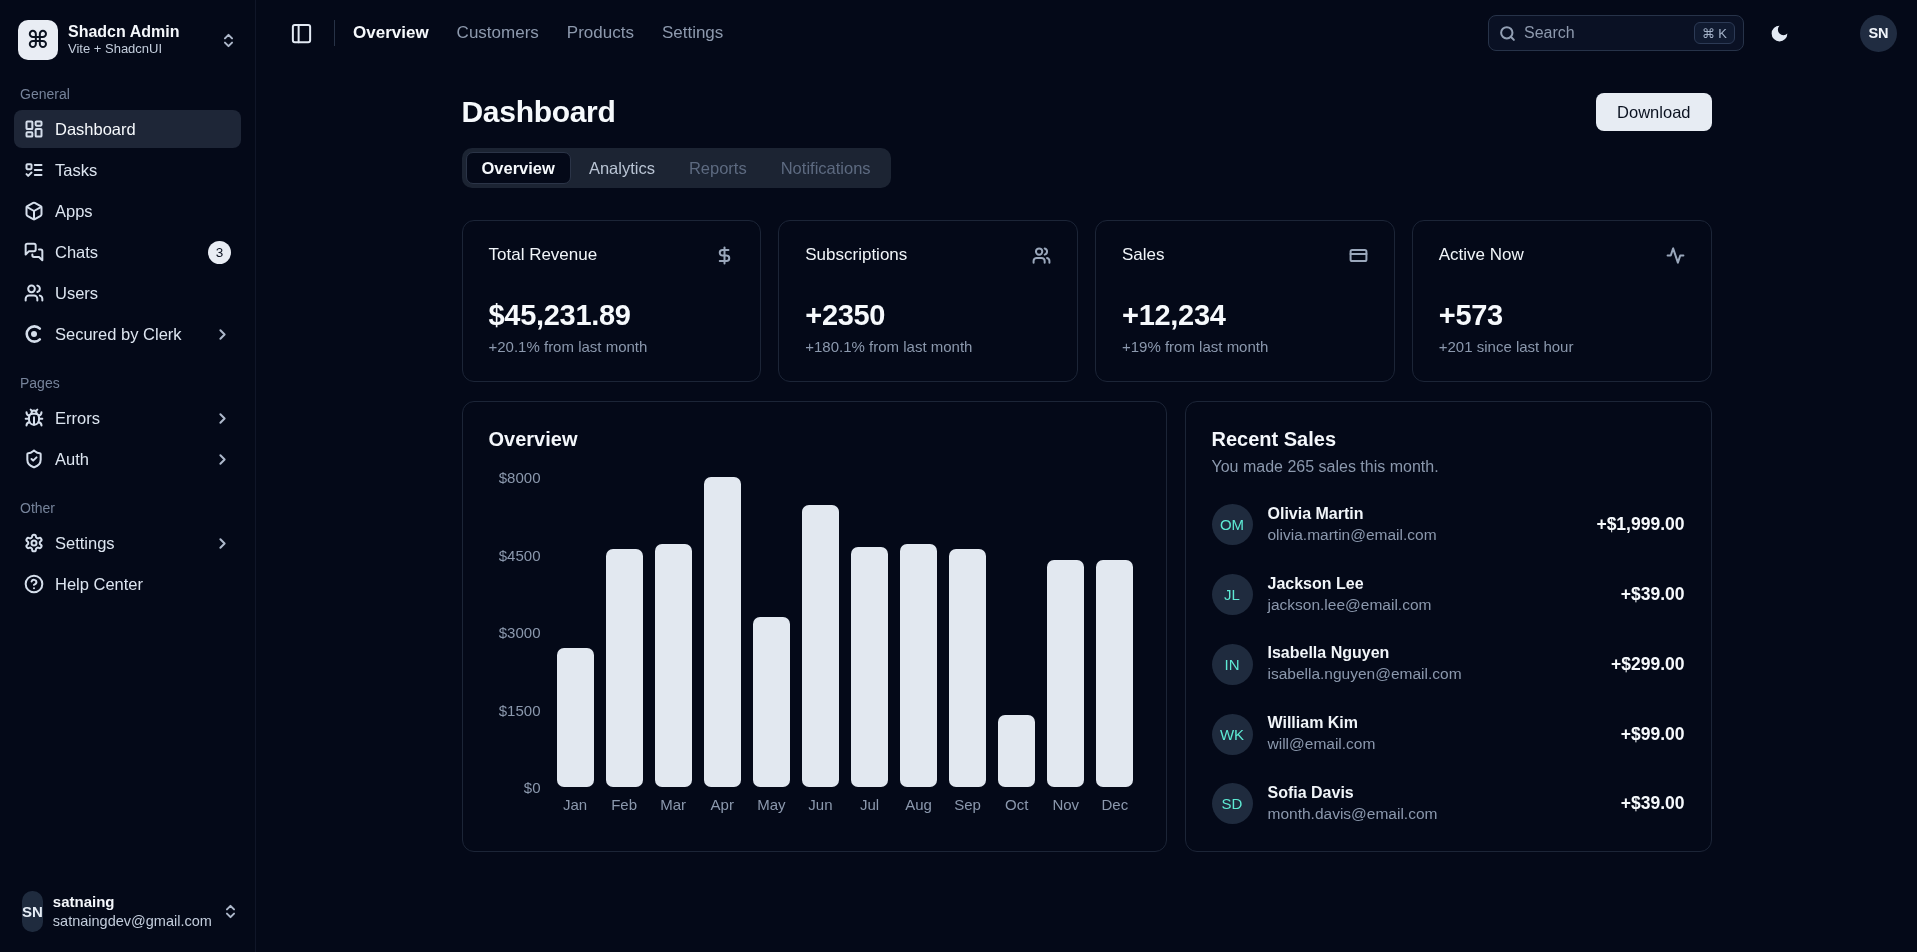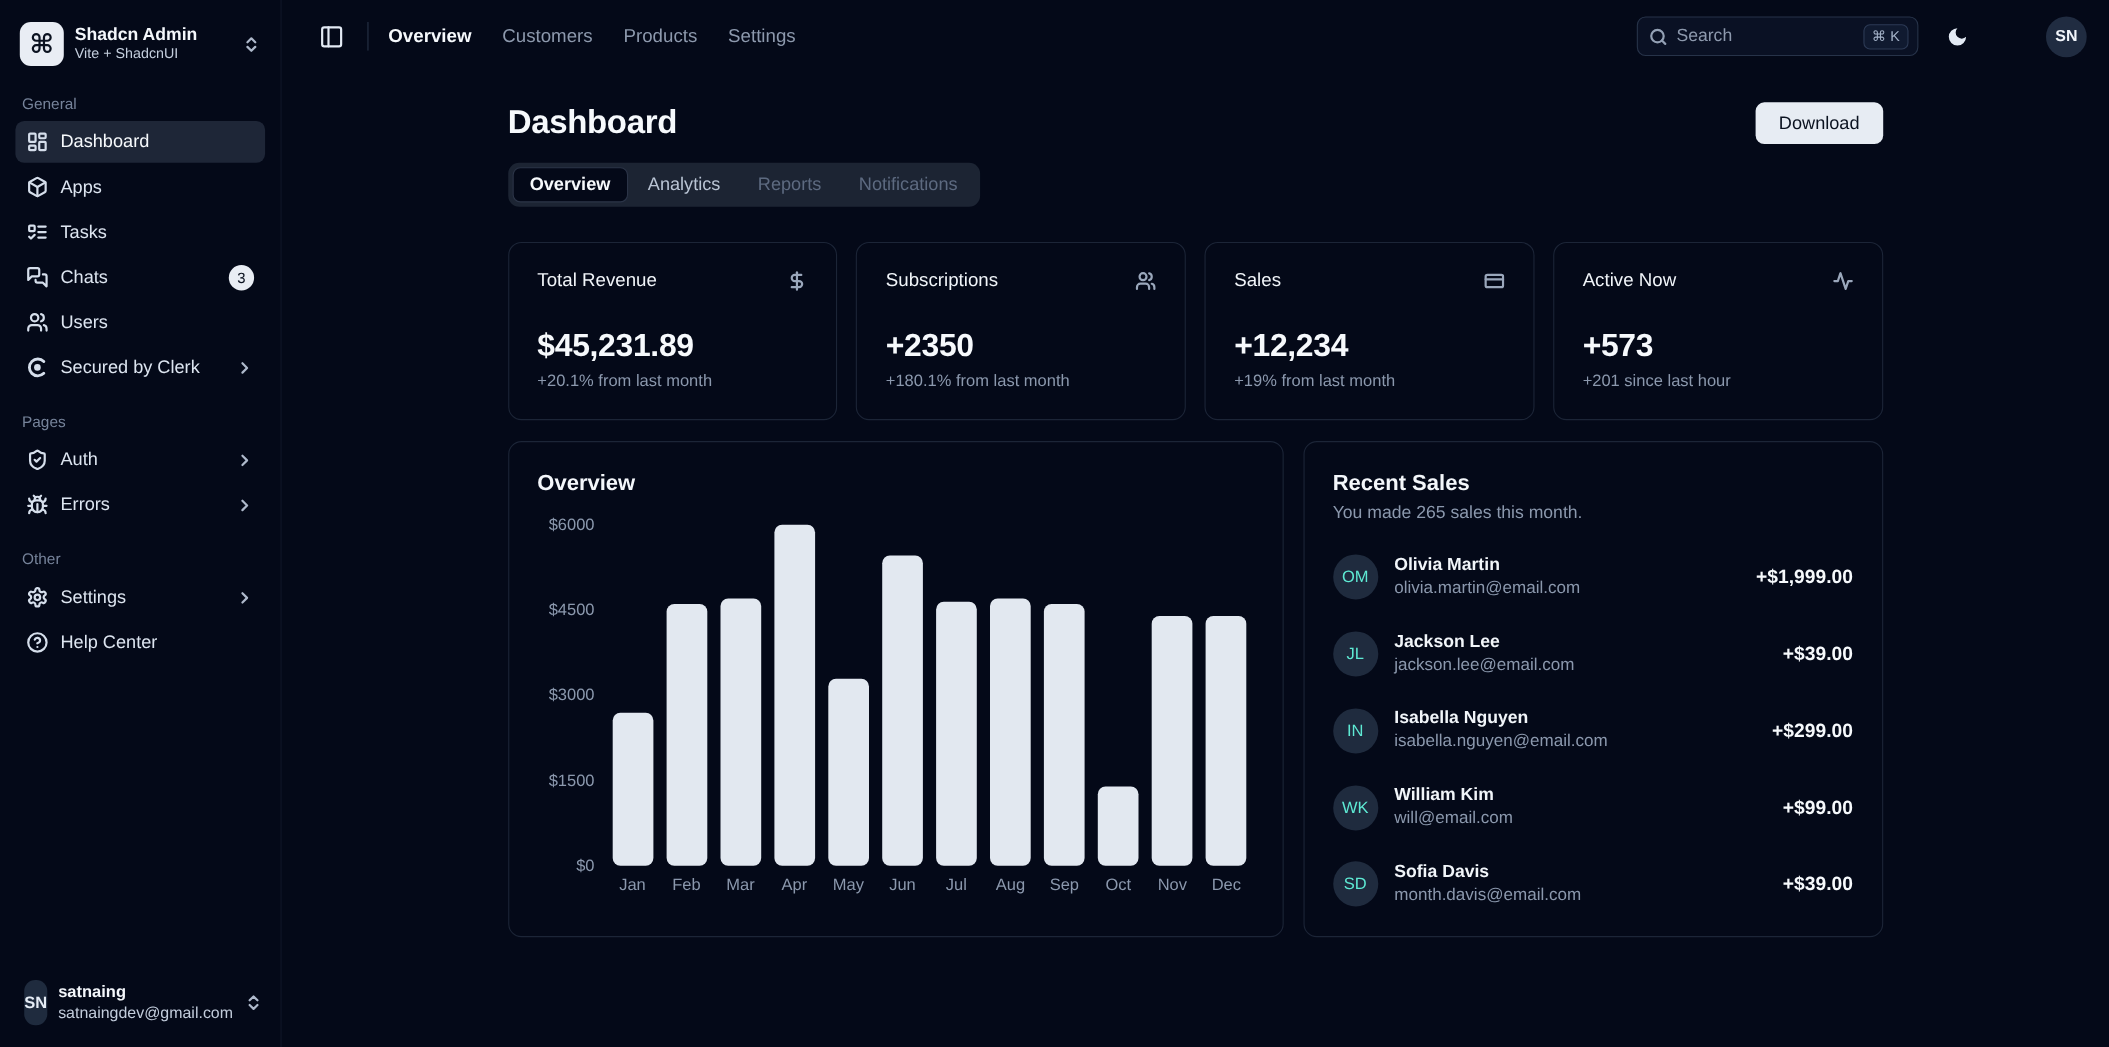--- a/index.html
+++ b/index.html
@@ -199,42 +199,42 @@
             <rect x="14" y="3" width="7" height="5" rx="1"></rect>
             <rect x="14" y="12" width="7" height="9" rx="1"></rect>
             <rect x="3" y="16" width="7" height="5" rx="1"></rect>
           </svg>
         </span>
         <span class="lbl">Dashboard</span>
       </div>
       <div class="side-item">
         <span class="icn">
           <svg class="ic" width="20" height="20" viewBox="0 0 24 24" fill="none" stroke="currentColor" stroke-width="2" stroke-linecap="round" stroke-linejoin="round">
-            <path d="M21 8a2 2 0 0 0-1-1.73l-7-4a2 2 0 0 0-2 0l-7 4A2 2 0 0 0 3 8v8a2 2 0 0 0 1 1.73l7 4a2 2 0 0 0 2 0l7-4A2 2 0 0 0 21 16Z"></path>
-            <path d="M3.3 7 12 12l8.7-5"></path>
-            <path d="M12 22V12"></path>
-          </svg>
-        </span>
-        <span class="lbl">Apps</span>
-      </div>
-      <div class="side-item">
-        <span class="icn">
-          <svg class="ic" width="20" height="20" viewBox="0 0 24 24" fill="none" stroke="currentColor" stroke-width="2" stroke-linecap="round" stroke-linejoin="round">
             <rect x="3" y="5" width="6" height="6" rx="1"></rect>
             <path d="m3 17 2 2 4-4"></path>
             <path d="M13 6h8"></path>
             <path d="M13 12h8"></path>
             <path d="M13 18h8"></path>
           </svg>
         </span>
         <span class="lbl">Tasks</span>
       </div>
       <div class="side-item">
         <span class="icn">
           <svg class="ic" width="20" height="20" viewBox="0 0 24 24" fill="none" stroke="currentColor" stroke-width="2" stroke-linecap="round" stroke-linejoin="round">
+            <path d="M21 8a2 2 0 0 0-1-1.73l-7-4a2 2 0 0 0-2 0l-7 4A2 2 0 0 0 3 8v8a2 2 0 0 0 1 1.73l7 4a2 2 0 0 0 2 0l7-4A2 2 0 0 0 21 16Z"></path>
+            <path d="M3.3 7 12 12l8.7-5"></path>
+            <path d="M12 22V12"></path>
+          </svg>
+        </span>
+        <span class="lbl">Apps</span>
+      </div>
+      <div class="side-item">
+        <span class="icn">
+          <svg class="ic" width="20" height="20" viewBox="0 0 24 24" fill="none" stroke="currentColor" stroke-width="2" stroke-linecap="round" stroke-linejoin="round">
             <path d="M14 9a2 2 0 0 1-2 2H6l-4 4V4a2 2 0 0 1 2-2h8a2 2 0 0 1 2 2z"></path>
             <path d="M18 9h2a2 2 0 0 1 2 2v11l-4-4h-6a2 2 0 0 1-2-2v-1"></path>
           </svg>
         </span>
         <span class="lbl">Chats</span>
         <span class="badge-pill">3</span>
       </div>
       <div class="side-item">
         <span class="icn">
           <svg class="ic" width="20" height="20" viewBox="0 0 24 24" fill="none" stroke="currentColor" stroke-width="2" stroke-linecap="round" stroke-linejoin="round">
@@ -254,51 +254,51 @@
           </svg>
         </span>
         <span class="lbl">Secured by Clerk</span>
         <span class="chev">
           <svg class="ic" width="17" height="17" viewBox="0 0 24 24" fill="none" stroke="currentColor" stroke-width="2" stroke-linecap="round" stroke-linejoin="round">
             <path d="m9 18 6-6-6-6"></path>
           </svg>
         </span>
       </div>
       <div class="section-label">Pages</div>
-      <div class="side-item">
-        <span class="icn">
-          <svg class="ic" width="20" height="20" viewBox="0 0 24 24" fill="none" stroke="currentColor" stroke-width="2" stroke-linecap="round" stroke-linejoin="round">
-            <path d="M20 13c0 5-3.5 7.5-7.66 8.95a1 1 0 0 1-.67-.01C7.5 20.5 4 18 4 13V6a1 1 0 0 1 1-1c2 0 4.5-1.2 6.24-2.72a1 1 0 0 1 1.52 0C14.5 3.8 17 5 19 5a1 1 0 0 1 1 1z"></path>
-            <path d="m9 12 2 2 4-4"></path>
-          </svg>
-        </span>
-        <span class="lbl">Auth</span>
-        <span class="chev">
-          <svg class="ic" width="17" height="17" viewBox="0 0 24 24" fill="none" stroke="currentColor" stroke-width="2" stroke-linecap="round" stroke-linejoin="round">
-            <path d="m9 18 6-6-6-6"></path>
-          </svg>
-        </span>
-      </div>
       <div class="side-item">
         <span class="icn">
           <svg class="ic" width="20" height="20" viewBox="0 0 24 24" fill="none" stroke="currentColor" stroke-width="2" stroke-linecap="round" stroke-linejoin="round">
             <path d="m8 2 1.88 1.88"></path>
             <path d="M14.12 3.88 16 2"></path>
             <path d="M9 7.13v-1a3 3 0 1 1 6 0v1"></path>
             <path d="M12 20c-3.3 0-6-2.7-6-6v-3a4 4 0 0 1 4-4h4a4 4 0 0 1 4 4v3c0 3.3-2.7 6-6 6"></path>
             <path d="M12 20v-9"></path>
             <path d="M6.53 9C4.6 8.8 3 7.1 3 5"></path>
             <path d="M6 13H2"></path>
             <path d="M3 21c0-2.1 1.7-3.9 3.8-4"></path>
             <path d="M20.97 5c0 2.1-1.6 3.8-3.5 4"></path>
             <path d="M22 13h-4"></path>
             <path d="M17.2 17c2.1.1 3.8 1.9 3.8 4"></path>
           </svg>
         </span>
         <span class="lbl">Errors</span>
+        <span class="chev">
+          <svg class="ic" width="17" height="17" viewBox="0 0 24 24" fill="none" stroke="currentColor" stroke-width="2" stroke-linecap="round" stroke-linejoin="round">
+            <path d="m9 18 6-6-6-6"></path>
+          </svg>
+        </span>
+      </div>
+      <div class="side-item">
+        <span class="icn">
+          <svg class="ic" width="20" height="20" viewBox="0 0 24 24" fill="none" stroke="currentColor" stroke-width="2" stroke-linecap="round" stroke-linejoin="round">
+            <path d="M20 13c0 5-3.5 7.5-7.66 8.95a1 1 0 0 1-.67-.01C7.5 20.5 4 18 4 13V6a1 1 0 0 1 1-1c2 0 4.5-1.2 6.24-2.72a1 1 0 0 1 1.52 0C14.5 3.8 17 5 19 5a1 1 0 0 1 1 1z"></path>
+            <path d="m9 12 2 2 4-4"></path>
+          </svg>
+        </span>
+        <span class="lbl">Auth</span>
         <span class="chev">
           <svg class="ic" width="17" height="17" viewBox="0 0 24 24" fill="none" stroke="currentColor" stroke-width="2" stroke-linecap="round" stroke-linejoin="round">
             <path d="m9 18 6-6-6-6"></path>
           </svg>
         </span>
       </div>
       <div class="section-label">Other</div>
       <div class="side-item">
         <span class="icn">
           <svg class="ic" width="20" height="20" viewBox="0 0 24 24" fill="none" stroke="currentColor" stroke-width="2" stroke-linecap="round" stroke-linejoin="round">
@@ -451,21 +451,21 @@
             <div class="stat-value">+573</div>
             <div class="stat-change">+201 since last hour</div>
           </section>
         </div>
 
       <div class="bottom-row">
         <section class="card chart-card">
           <h2 class="card-title">Overview</h2>
           <div class="chart-wrap">
             <div class="yaxis" id="yaxis">
-                <span class="ytick" style="top: 0%;">$6000</span>
+                <span class="ytick" style="top: 0%;">$8000</span>
                 <span class="ytick" style="top: 25%;">$4500</span>
                 <span class="ytick" style="top: 50%;">$3000</span>
                 <span class="ytick" style="top: 75%;">$1500</span>
                 <span class="ytick" style="top: 100%;">$0</span>
               </div>
             <div class="plot">
               <div class="bars" id="bars">
                   <div class="bar" style="height: 45%; background: rgb(226, 232, 240);"></div>
                   <div class="bar" style="height: 76.6667%; background: rgb(226, 232, 240);"></div>
                   <div class="bar" style="height: 78.3333%; background: rgb(226, 232, 240);"></div>

